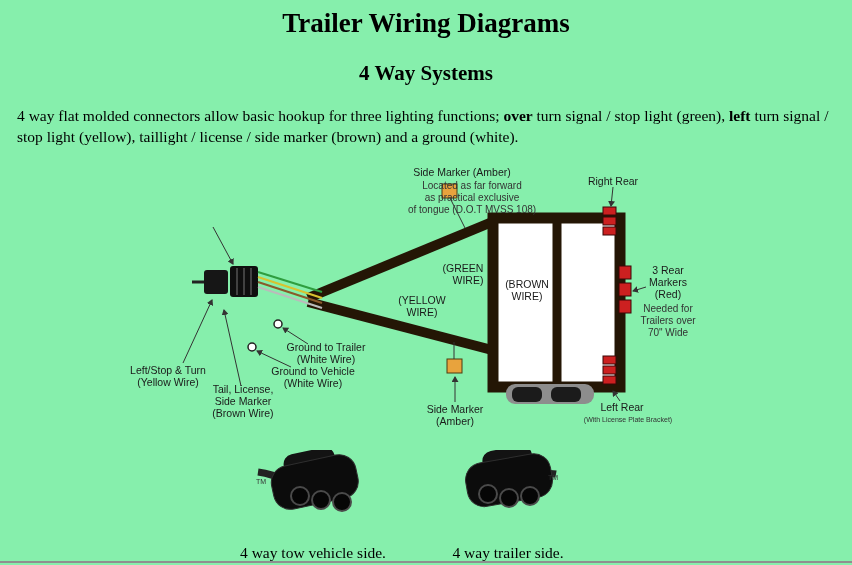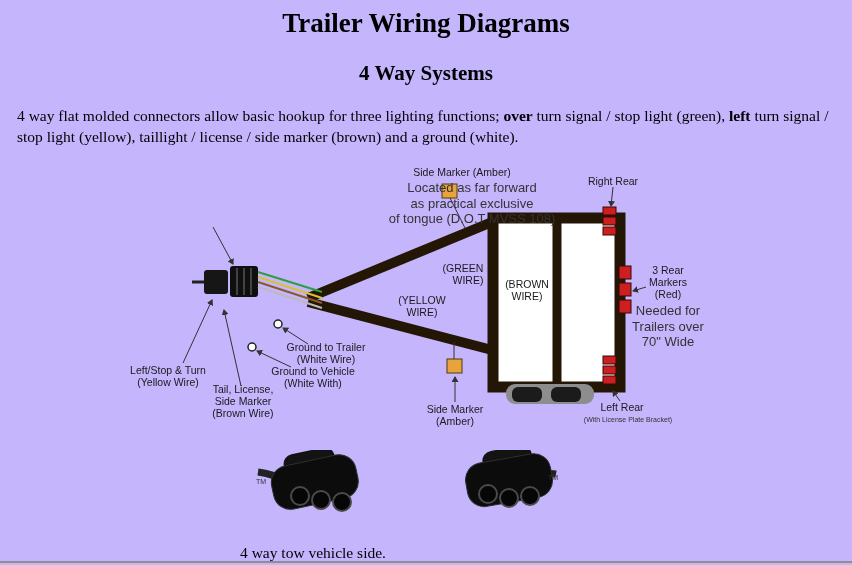--- a/index.html
+++ b/index.html
@@ -1,29 +1,29 @@
 <!DOCTYPE html>
 <html><head>
 <meta charset="utf-8">
 <style>
   html,body{margin:0;padding:0;background:#fff;}
-  .page{position:relative;width:852px;height:565px;background:#c4b5fd;overflow:hidden;
+  .page{position:relative;width:852px;height:565px;background:#86efac;overflow:hidden;
         font-family:"Liberation Serif",serif;color:#000;}
   .title{position:absolute;left:50%;transform:translateX(-50%);top:8px;
          font-size:27px;font-weight:bold;white-space:nowrap;}
   .subtitle{position:absolute;left:50%;transform:translateX(-50%);top:61px;
          font-size:21px;font-weight:bold;white-space:nowrap;}
   .intro{position:absolute;left:17px;width:822px;top:105px;font-size:15.5px;line-height:21px;}
   .intro b{font-weight:bold;}
   .diagram{position:absolute;left:0;top:160px;width:852px;height:290px;}
   .diagram svg{position:absolute;left:0;top:0;}
   .dlabel{position:absolute;transform:translateX(-50%);text-align:center;
           font-family:"Liberation Sans",sans-serif;font-size:10.5px;line-height:1.12;
           color:#1a1a1a;white-space:pre-line;}
-  .dnote{font-size:13px;line-height:1.2;color:#333;}
+  .dnote{font-size:10px;line-height:1.2;color:#333;}
   .caption{position:absolute;transform:translateX(-50%);top:544px;font-size:15.5px;white-space:nowrap;text-align:right;}
   .connectors{position:absolute;left:0;top:450px;width:852px;height:80px;}
   .bottom-rule{position:absolute;left:0;top:561px;width:852px;height:2px;background:#8f8f8f;}
 </style>
 </head>
 <body>
 
 <div class="page">
 
   <div class="title">Trailer Wiring Diagrams</div>
@@ -107,21 +107,21 @@
 Markers
 (Red)</div>
     <div class="dlabel dnote" style="left:668px;top:143px;">Needed for
 Trailers over
 70" Wide</div>
     <div class="dlabel" style="left:168px;top:205px;">Left/Stop &amp; Turn
 (Yellow Wire)</div>
     <div class="dlabel" style="left:326px;top:182px;">Ground to Trailer
 (White Wire)</div>
     <div class="dlabel" style="left:313px;top:206px;">Ground to Vehicle
-(White With)</div>
+(White Wire)</div>
     <div class="dlabel" style="left:243px;top:224px;">Tail, License,
 Side Marker
 (Brown Wire)</div>
     <div class="dlabel" style="left:455px;top:244px;">Side Marker
 (Amber)</div>
     <div class="dlabel" style="left:622px;top:242px;">Left Rear</div>
     <div class="dlabel dnote" style="left:628px;top:256px;font-size:7px;">(With License Plate Bracket)</div>
   </div>
 
   <svg class="connectors" width="852" height="80" viewBox="0 0 852 80">
@@ -145,15 +145,16 @@
         <rect x="466" y="8" width="86" height="44" rx="17" fill="#0c0c0c" stroke="#2e2e2e"></rect>
       </g>
       <circle cx="488" cy="44" r="9" fill="#060606" stroke="#4a4a4a" stroke-width="2"></circle>
       <circle cx="509" cy="48" r="9" fill="#060606" stroke="#4a4a4a" stroke-width="2"></circle>
       <circle cx="530" cy="46" r="9" fill="#060606" stroke="#4a4a4a" stroke-width="2"></circle>
       <text x="548" y="30" font-family="Liberation Sans, sans-serif" font-size="7" fill="#333">TM</text>
     </g>
   </svg>
 
   <div class="caption" style="left:313px;">4 way tow vehicle side.</div>
+  <div class="caption" style="left:508px;">4 way trailer side.</div>
 
   <div class="bottom-rule"></div>
 </div>
 
 </body></html>

